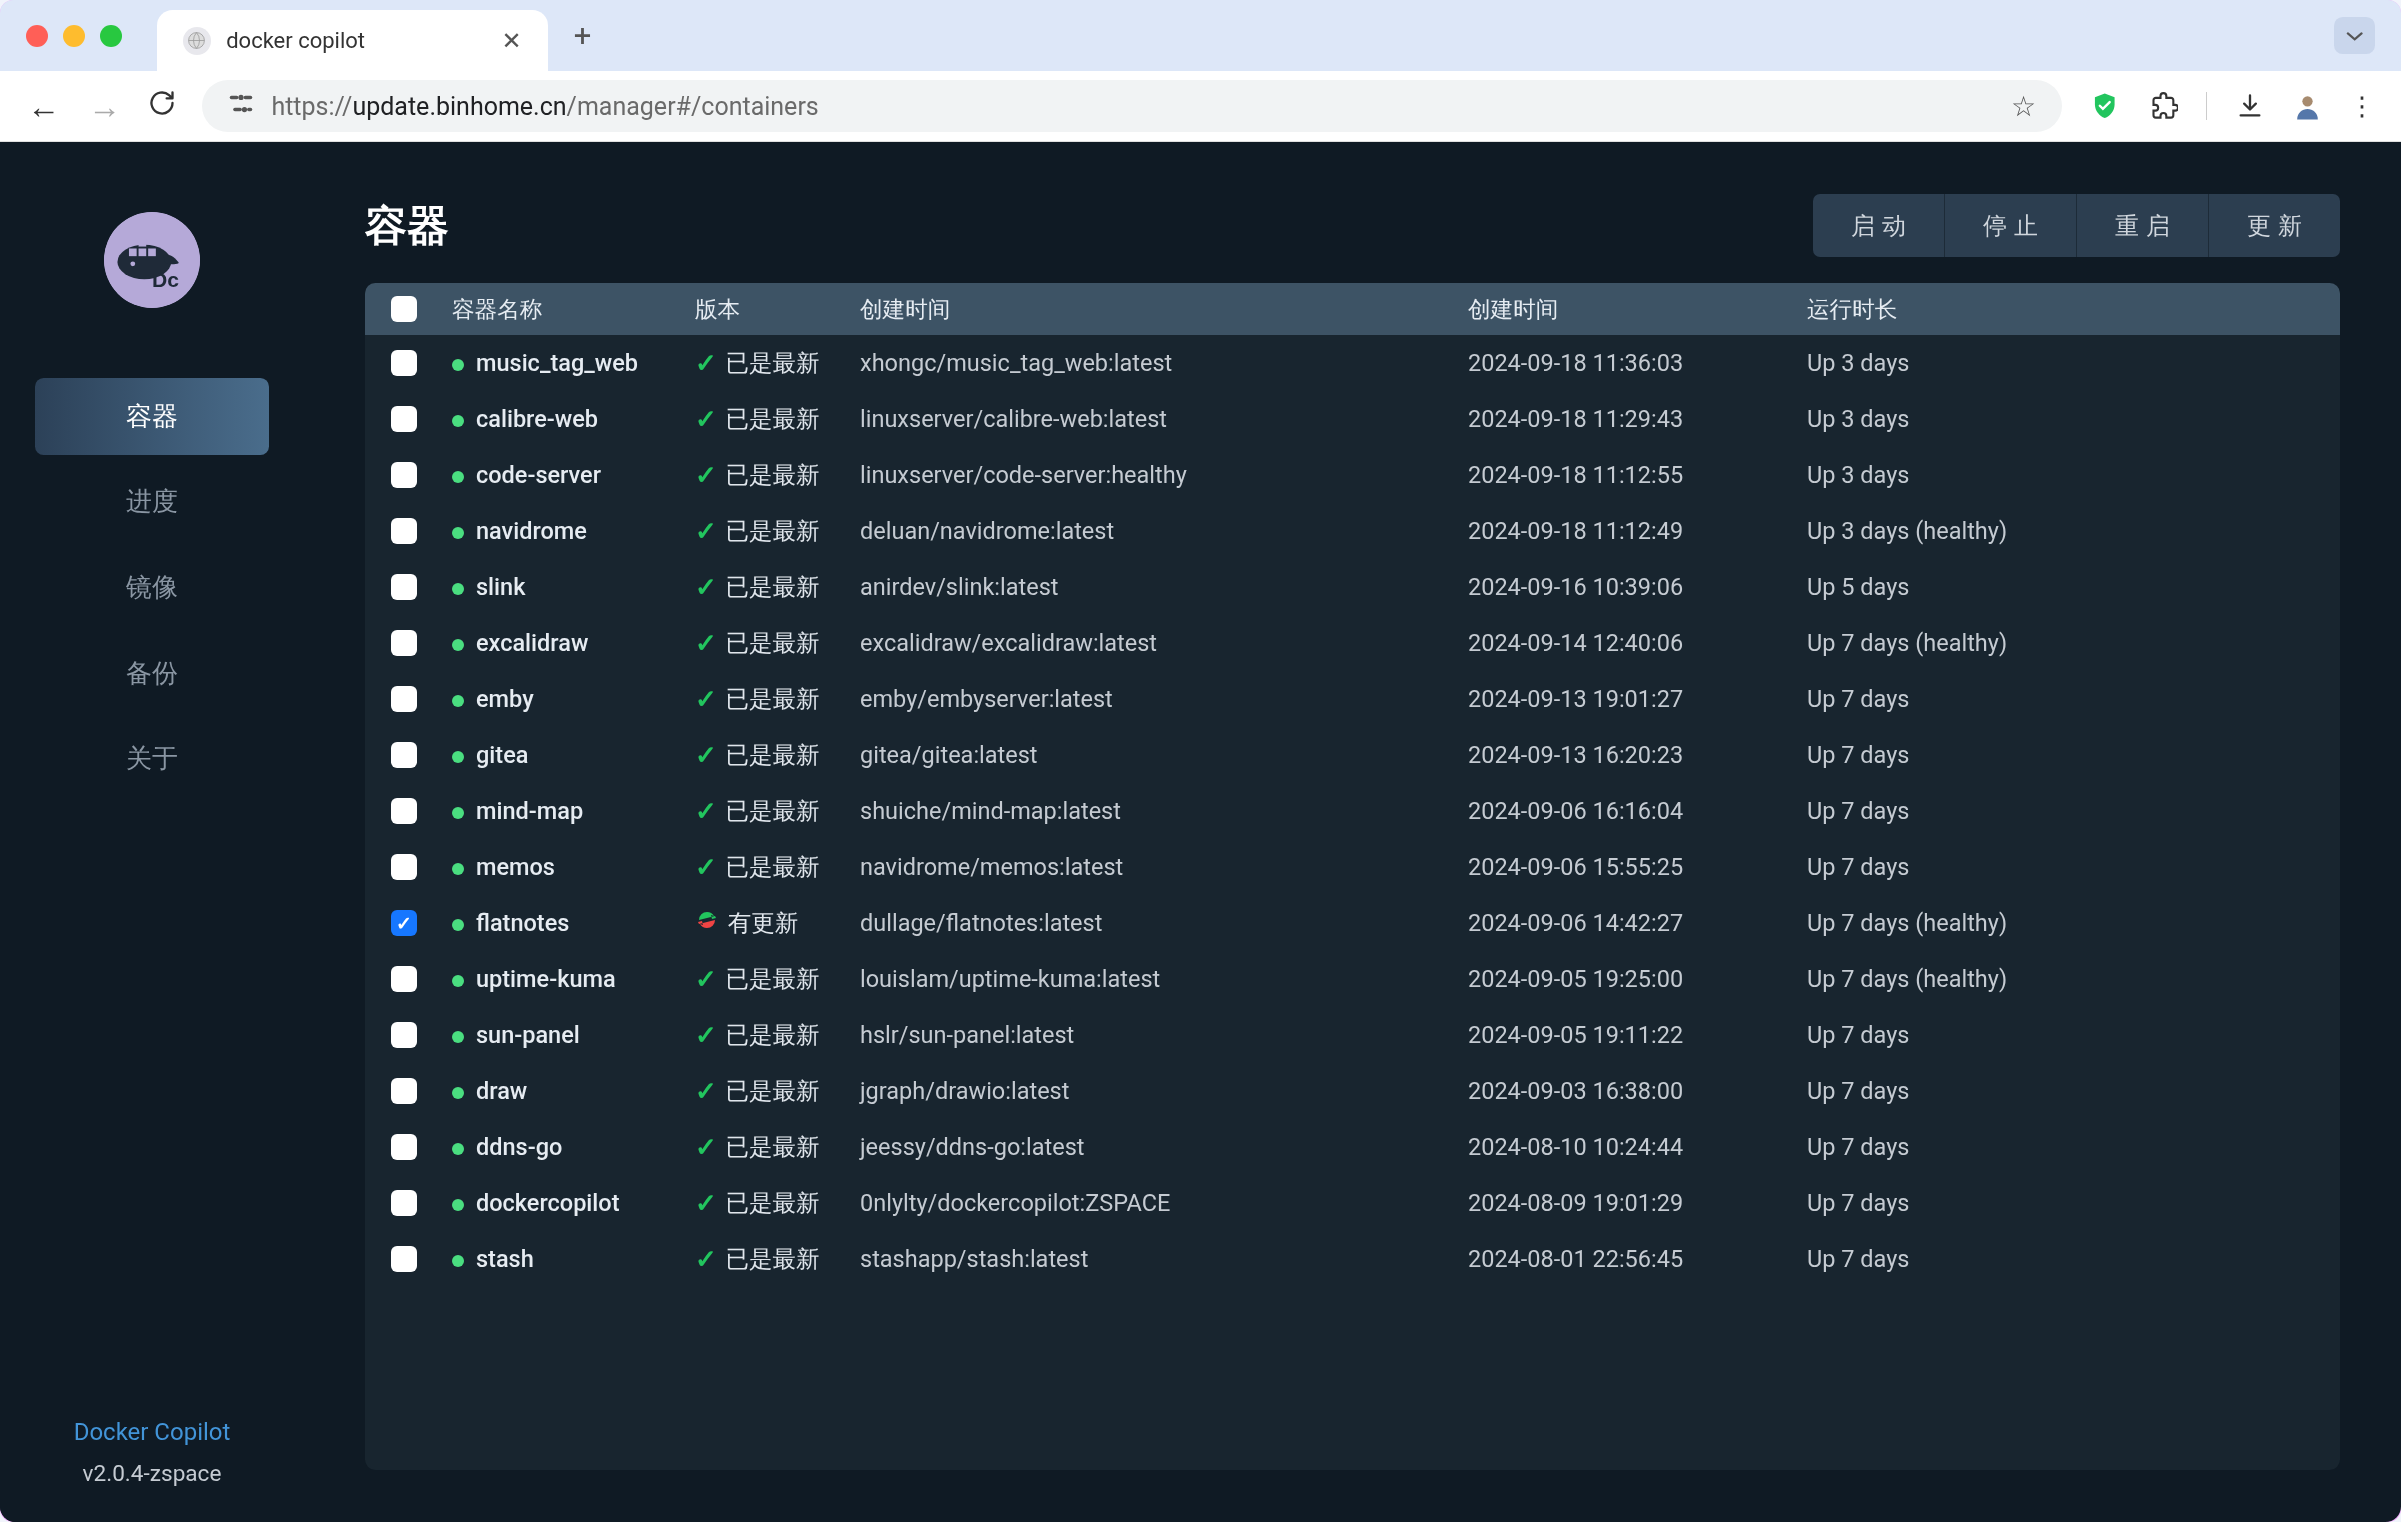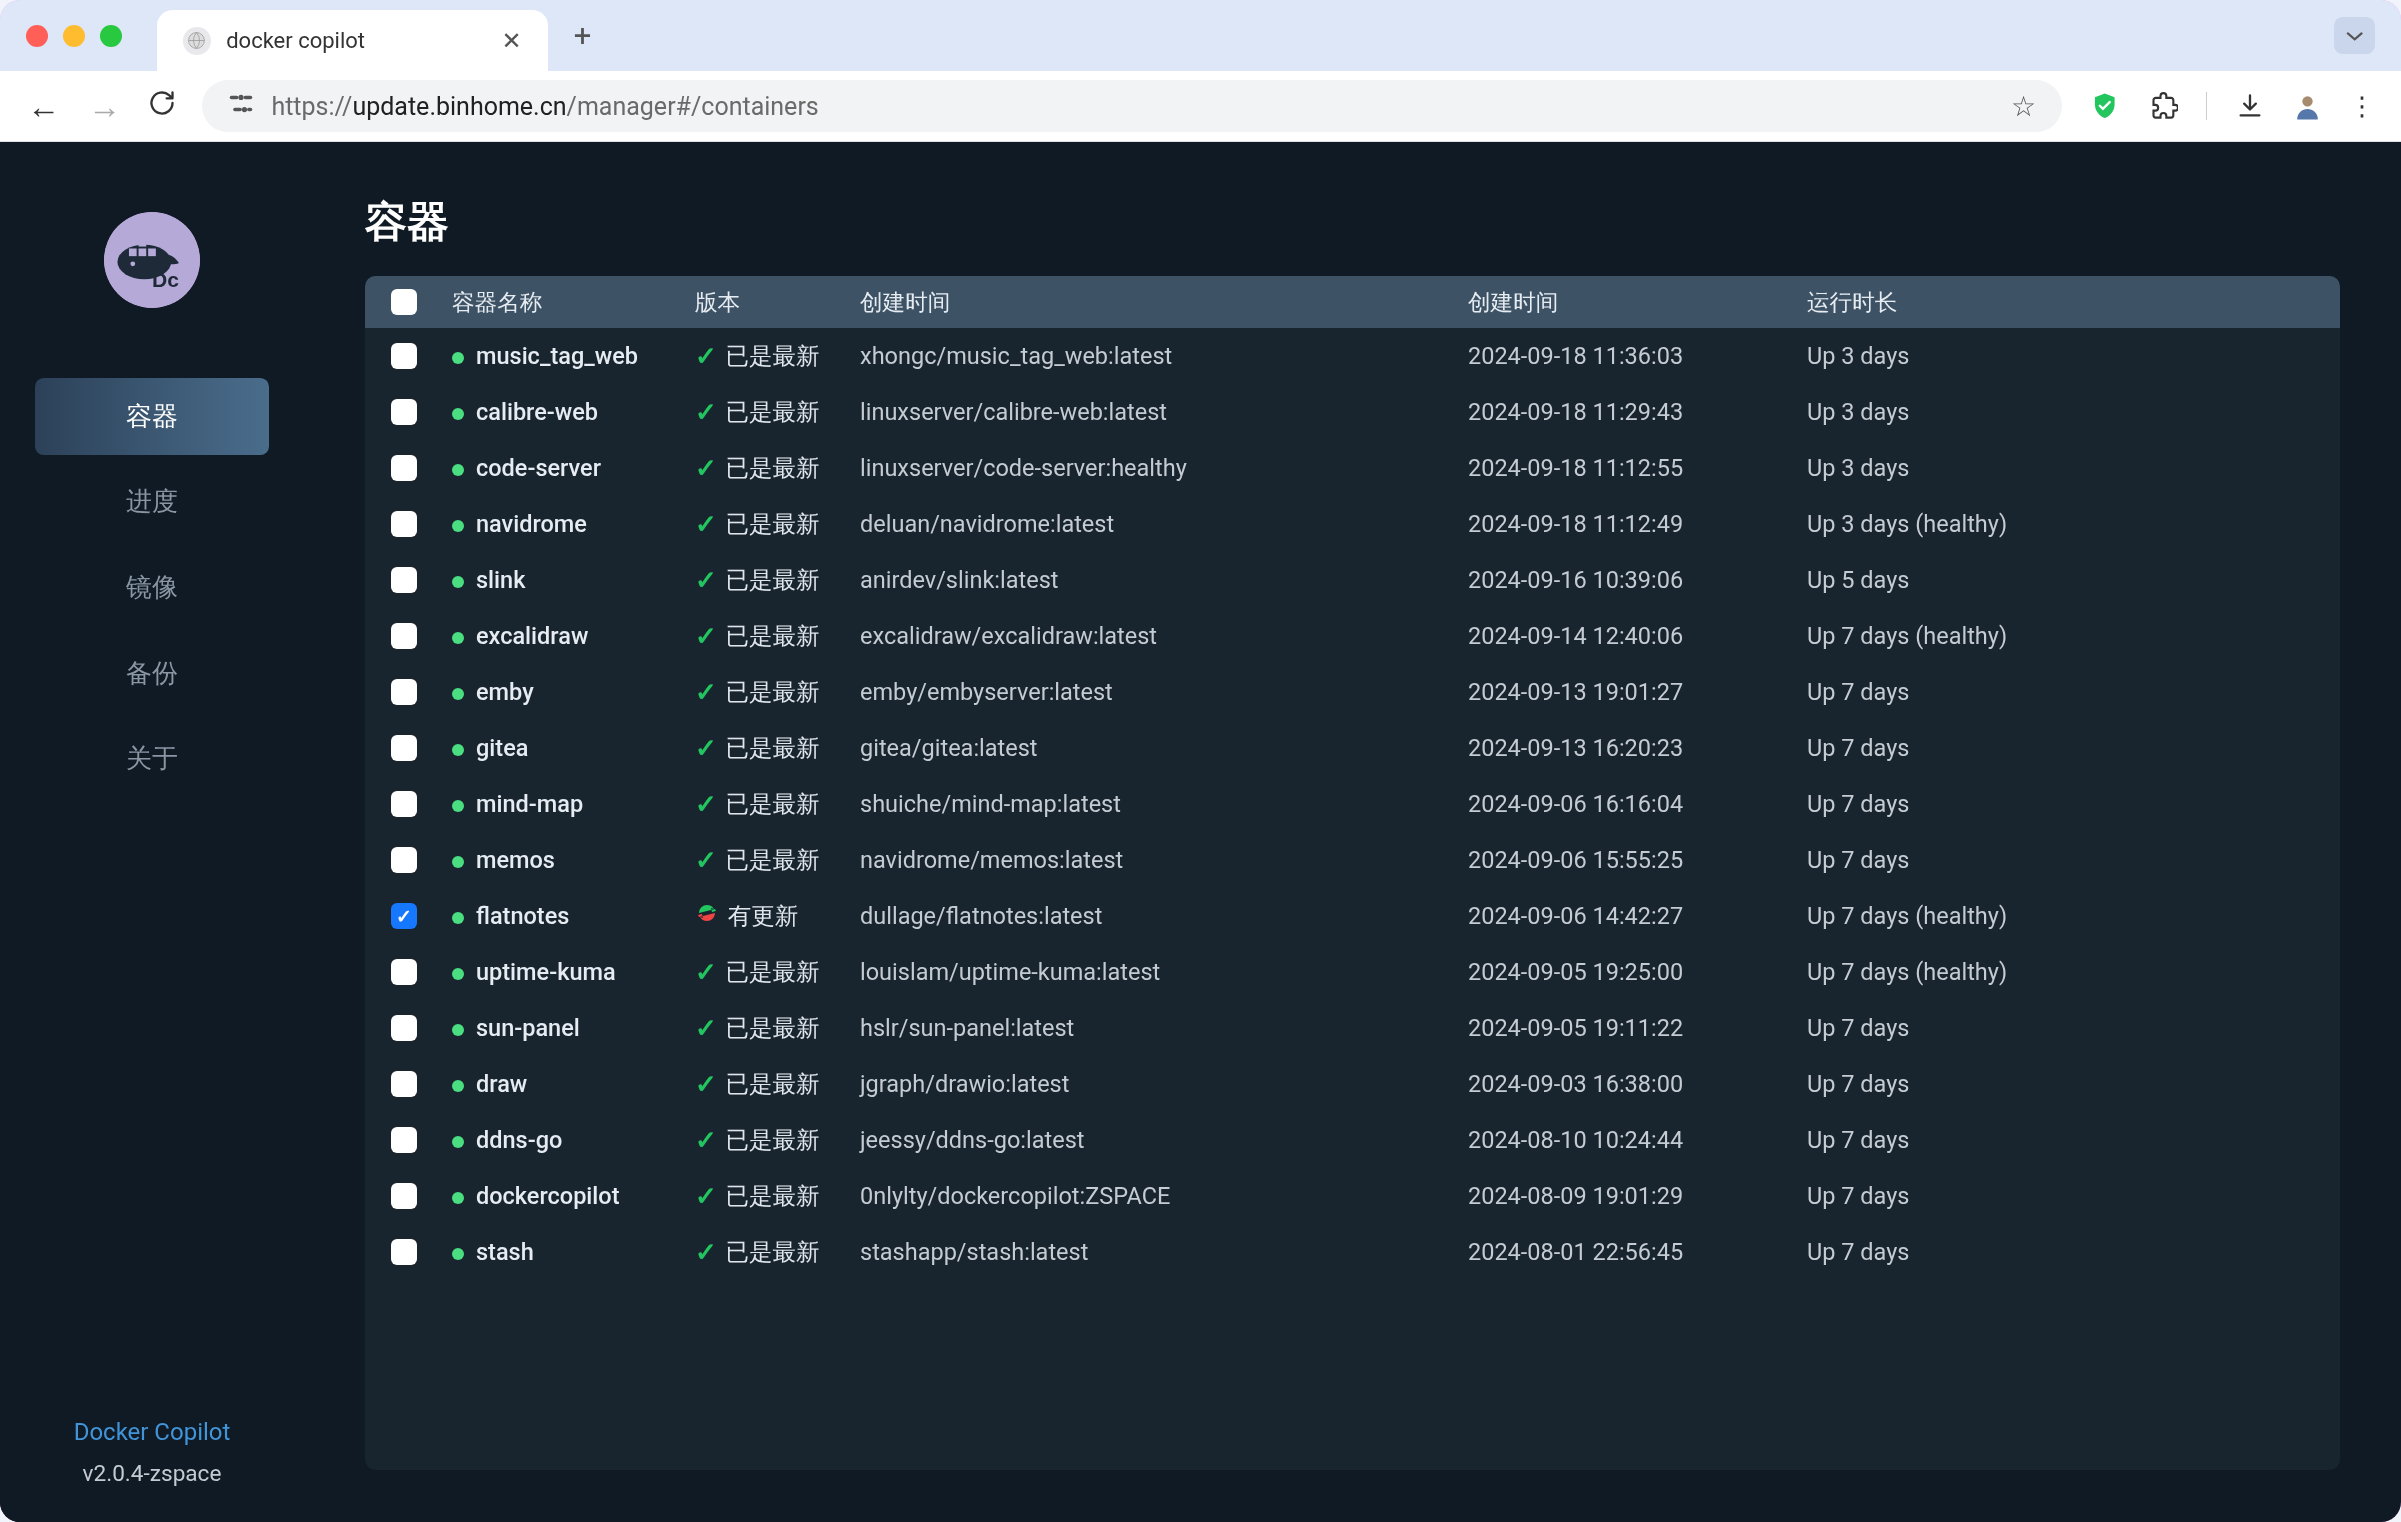--- a/index.html
+++ b/index.html
@@ -11,21 +11,21 @@
       overflow: hidden;
     }
     
     
     .browser-window {
       width: 100%;
       height: 100%;
       display: flex;
       flex-direction: column;
       background: #f0abfc;
-      border-radius: 20px;
+      border-radius: 13px;
       overflow: hidden;
     }
     .tab-bar {
       height: 71px;
       background: #dde7f8;
       display: flex;
       align-items: center;
       padding: 0 26px;
       position: relative;
     }
@@ -375,20 +375,26 @@
         </div>
       <div class="sidebar-footer">
         <div class="footer-name">Docker Copilot</div>
         <div class="footer-ver">v2.0.4-zspace</div>
       </div>
     </aside>
 
     <main class="main">
       <div class="page-header">
         <h1 class="page-title">容器</h1>
+        <div class="action-bar" id="action-bar">
+            <div class="action-btn">启动</div>
+            <div class="action-btn">停止</div>
+            <div class="action-btn">重启</div>
+            <div class="action-btn">更新</div>
+          </div>
       </div>
 
       <div class="table-wrapper">
         <div class="thead">
           <div class="col-check">
             <div class="checkbox"></div>
           </div>
           <div class="col-name">容器名称</div>
           <div class="col-version">版本</div>
           <div class="col-image">创建时间</div>

